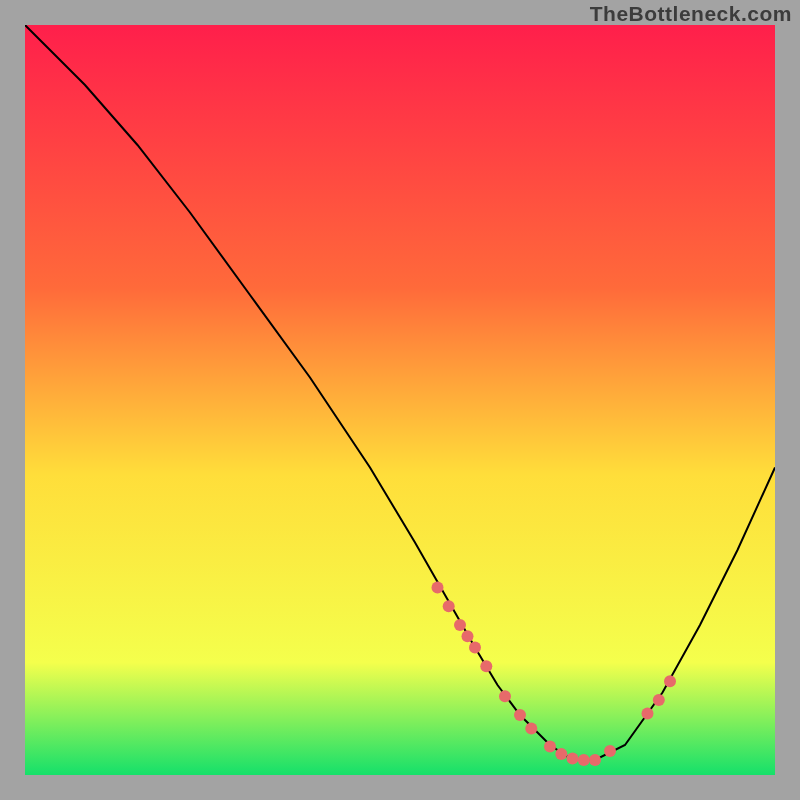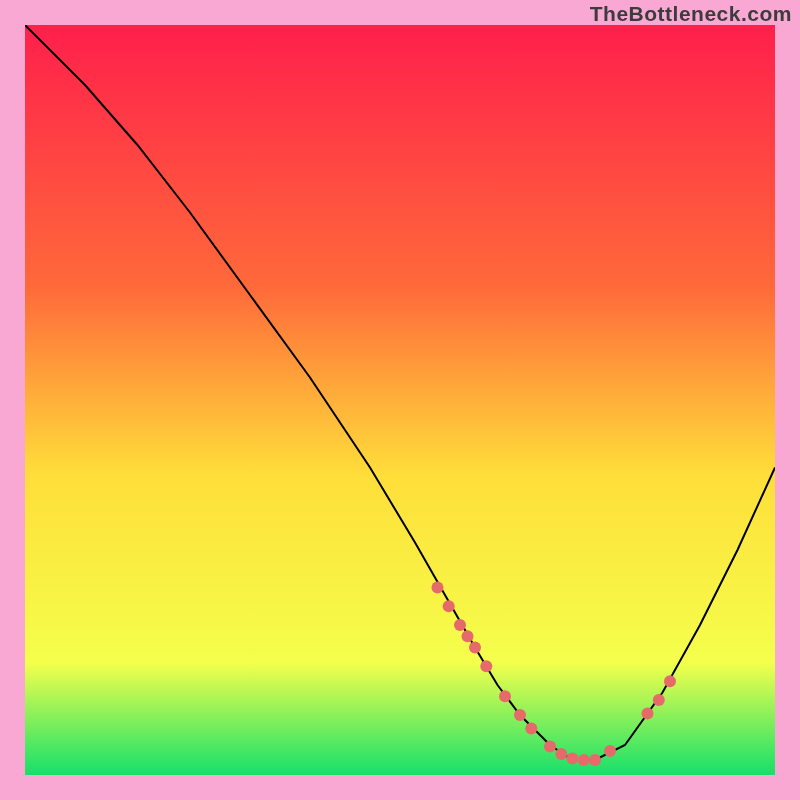--- a/index.html
+++ b/index.html
@@ -8,21 +8,21 @@
     background: #000;
     width: 800px;
     height: 800px;
     overflow: hidden;
     font-family: Arial, Helvetica, sans-serif;
   }
   .frame {
     position: absolute;
     left: 0; top: 0;
     width: 800px; height: 800px;
-    background: #f9a8d4;
+    background: #a3a3a3;
   }
   .watermark {
     position: absolute;
     top: 2px;
     right: 8px;
     color: #3c3c3c;
     font-size: 21px;
     font-weight: 600;
     letter-spacing: 0.5px;
     user-select: none;

